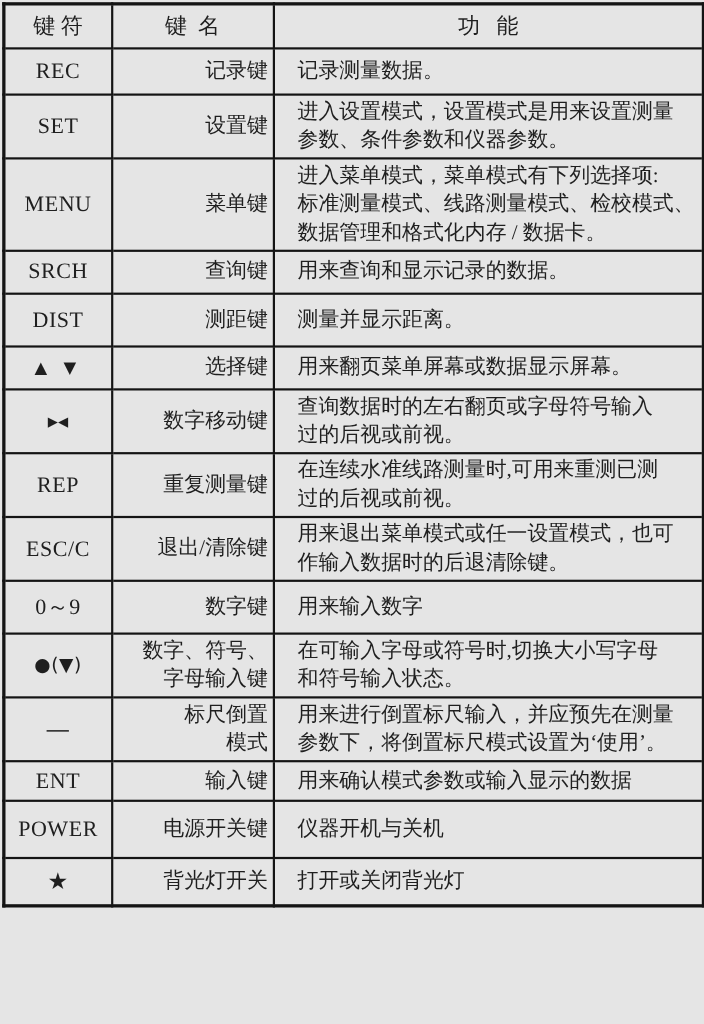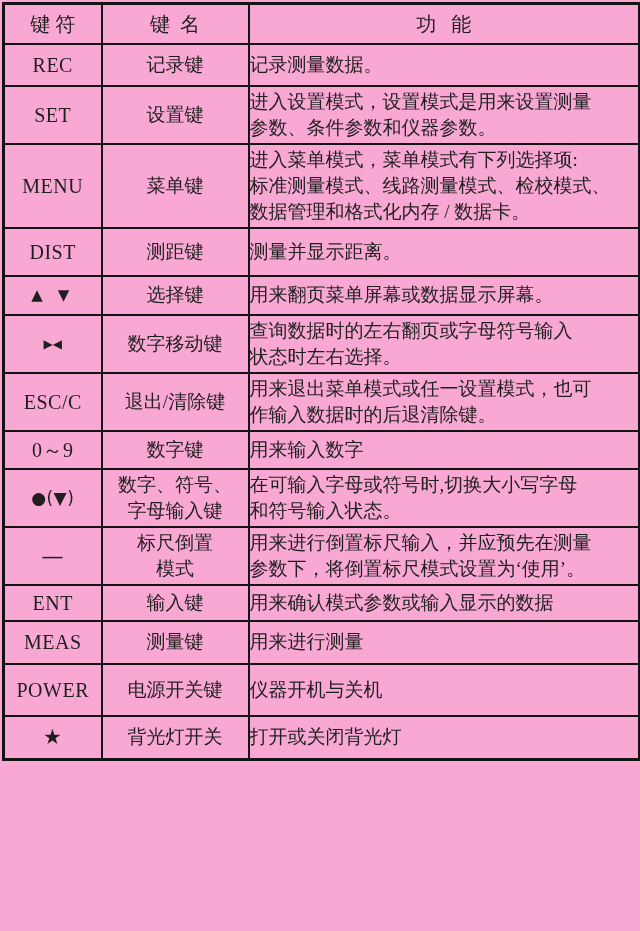--- a/index.html
+++ b/index.html
@@ -4,21 +4,21 @@
 <style>
   html, body {
     margin: 0;
     padding: 0;
     background: #ffffff;
   }
   #page {
     position: relative;
     width: 640px;
     height: 931px;
-    background: #f9a8d4;
+    background: #e5e5e5;
     font-family: "Liberation Serif", "DejaVu Serif", serif;
     color: #1f1f1f;
     box-sizing: border-box;
   }
   table.key-table {
     position: absolute;
     left: 2px;
     top: 2px;
     width: 636px;
     border-collapse: collapse;
@@ -39,27 +39,27 @@
   }
   th { font-size: 20px; }
   .c-key {
     text-align: center;
     font-size: 20px;
     letter-spacing: 0.5px;
     white-space: pre-line;
     margin-top: 40px;
   }
   .c-name {
-    text-align: center;
+    text-align: right;
     white-space: pre-line;
   }
   .c-fn {
     text-align: left;
     white-space: pre-line;
-    padding-left: 0;
+    padding-left: 21px;
     padding-right: 4px;
   }
   .hdr { text-align: center; white-space: pre; }
   .sym-tri  { font-size: 15px; letter-spacing: 5px; font-family: "DejaVu Sans", sans-serif; }
   .sym-lr   { font-size: 12px; letter-spacing: 0px; font-family: "DejaVu Sans", sans-serif; }
   .sym-dot  { font-size: 17px; font-family: "DejaVu Sans", sans-serif; }
   .sym-star { font-size: 21px; font-family: "DejaVu Sans", sans-serif; }
   .sym-dash { font-size: 20px; font-weight: bold; }
 </style>
 </head>
@@ -94,51 +94,62 @@
     </tr>
 
     <tr style="height:81px">
       <td class="c-key">MENU</td>
       <td class="c-name">菜单键</td>
       <td class="c-fn">进入菜单模式，菜单模式有下列选择项:
 标准测量模式、线路测量模式、检校模式、
 数据管理和格式化内存 / 数据卡。</td>
     </tr>
 
+    <tr style="height:39px">
+      <td class="c-key">SRCH</td>
+      <td class="c-name">查询键</td>
+      <td class="c-fn">用来查询和显示记录的数据。</td>
+    </tr>
 
 
     <tr style="height:48px">
       <td class="c-key">DIST</td>
       <td class="c-name">测距键</td>
       <td class="c-fn">测量并显示距离。</td>
     </tr>
 
 
     <tr style="height:39px">
       <td class="c-key sym-tri">▲ ▼</td>
       <td class="c-name">选择键</td>
       <td class="c-fn">用来翻页菜单屏幕或数据显示屏幕。</td>
     </tr>
 
     <tr style="height:57px">
       <td class="c-key sym-lr">▶◀</td>
       <td class="c-name">数字移动键</td>
       <td class="c-fn">查询数据时的左右翻页或字母符号输入
-状态时左右选择。</td>
+过的后视或前视。</td>
     </tr>
 
+    <tr style="height:58px">
+      <td class="c-key">REP</td>
+      <td class="c-name">重复测量键</td>
+      <td class="c-fn">在连续水准线路测量时,可用来重测已测
+过的后视或前视。</td>
+    </tr>
 
     <tr style="height:52px">
       <td class="c-key">ESC/C</td>
       <td class="c-name">退出/清除键</td>
       <td class="c-fn">用来退出菜单模式或任一设置模式，也可
 作输入数据时的后退清除键。</td>
     </tr>
 
-    <tr style="height:38px">
+    <tr style="height:48px">
       <td class="c-key">0～9</td>
       <td class="c-name">数字键</td>
       <td class="c-fn">用来输入数字</td>
     </tr>
 
     <tr style="height:57px">
       <td class="c-key sym-dot">●(▼)</td>
       <td class="c-name">数字、符号、
 字母输入键</td>
       <td class="c-fn">在可输入字母或符号时,切换大小写字母
@@ -152,25 +163,20 @@
       <td class="c-fn">用来进行倒置标尺输入，并应预先在测量
 参数下，将倒置标尺模式设置为‘使用’。</td>
     </tr>
 
     <tr style="height:36px">
       <td class="c-key">ENT</td>
       <td class="c-name">输入键</td>
       <td class="c-fn">用来确认模式参数或输入显示的数据</td>
     </tr>
 
-    <tr style="height:43px">
-      <td class="c-key">MEAS</td>
-      <td class="c-name">测量键</td>
-      <td class="c-fn">用来进行测量</td>
-    </tr>
 
     <tr style="height:52px">
       <td class="c-key">POWER</td>
       <td class="c-name">电源开关键</td>
       <td class="c-fn">仪器开机与关机</td>
     </tr>
 
     <tr style="height:44px">
       <td class="c-key sym-star">★</td>
       <td class="c-name">背光灯开关</td>

